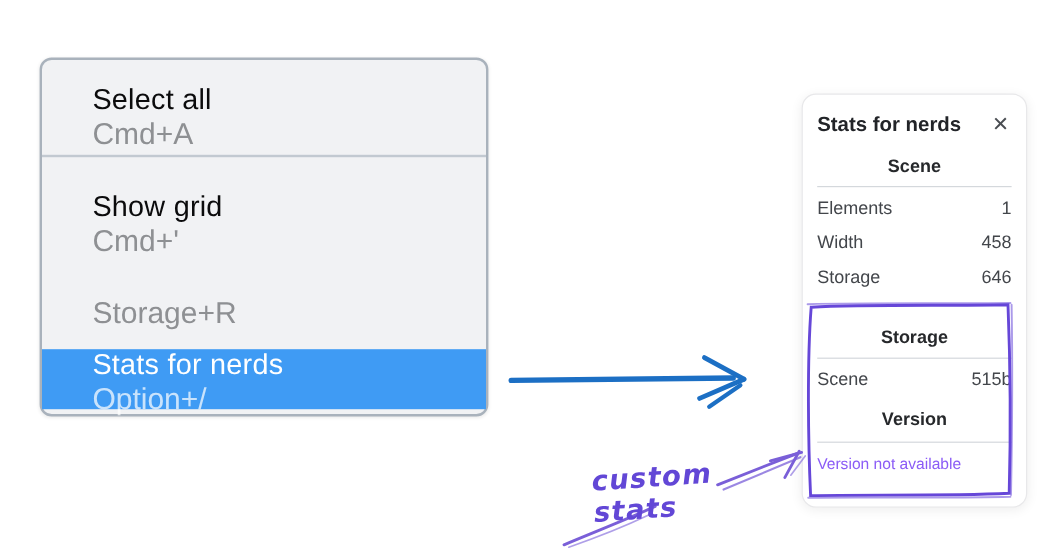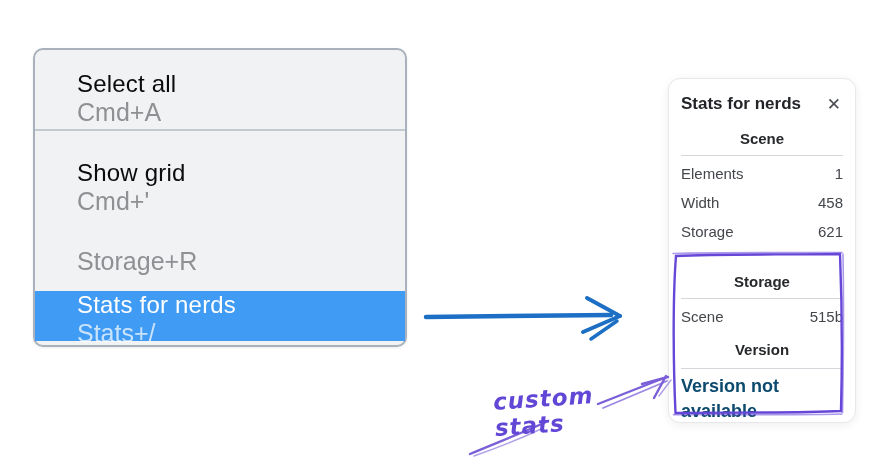--- a/index.html
+++ b/index.html
@@ -43,21 +43,21 @@
                  font-size:15px; font-weight:bold; color:#26282b; }
   .sec-heading.scene { margin-top:12px; }
   .sec-divider { height:1px; background:#d4d8dc; margin-top:5px; }
   .stat-row { display:flex; justify-content:space-between; align-items:center;
               height:29px; font-size:15px; color:#43464b; }
   .stat-row:first-of-type { margin-top:3px; }
   .rows-block { margin-top:2px; }
   .storage-heading { margin-top:25px; }
   .version-heading { margin-top:8px; }
   .version-divider { margin-top:7px; }
-  .version-note { margin-top:5px; font-size:18px; line-height:25px; color:#0c4a6e;font-weight:bold; }
+  .version-note { margin-top:5px; font-size:13px; line-height:25px; color:#8b5cf6; }
 
   
   .overlay { position:absolute; left:0; top:0; width:873px; height:461px; pointer-events:none; }
 
   .custom-stats-label {
     position:absolute; left:494px; top:389px; width:160px;
     font-family:"DejaVu Sans", sans-serif; font-style:italic; font-weight:600;
     font-size:23px; letter-spacing:1px; color:#6247d6;
     transform:rotate(-4deg); transform-origin:left center;
   }
@@ -78,21 +78,21 @@
         <span class="label">Show grid</span>
         <span class="shortcut">Cmd+'</span>
       </div>
       <div class="menu-row">
       </div>
       <div class="menu-row">
         <span class="shortcut">Storage+R</span>
       </div>
       <div class="menu-row highlighted">
         <span class="label">Stats for nerds</span>
-        <span class="shortcut">Stats+/</span>
+        <span class="shortcut">Option+/</span>
       </div>
     </div>
   </div>
 
   <div class="panel">
     <div class="panel-header">
       <span class="panel-title">Stats for nerds</span>
       <button class="panel-close">✕</button>
     </div>
 
@@ -102,21 +102,21 @@
       <div class="stat-row">
         <span>Elements</span>
         <span>1</span>
       </div>
       <div class="stat-row">
         <span>Width</span>
         <span>458</span>
       </div>
       <div class="stat-row">
         <span>Storage</span>
-        <span>621</span>
+        <span>646</span>
       </div>
     </div>
 
     <div class="sec-heading storage-heading">Storage</div>
     <div class="sec-divider"></div>
     <div class="rows-block">
       <div class="stat-row">
         <span>Scene</span>
         <span>515b</span>
       </div>

